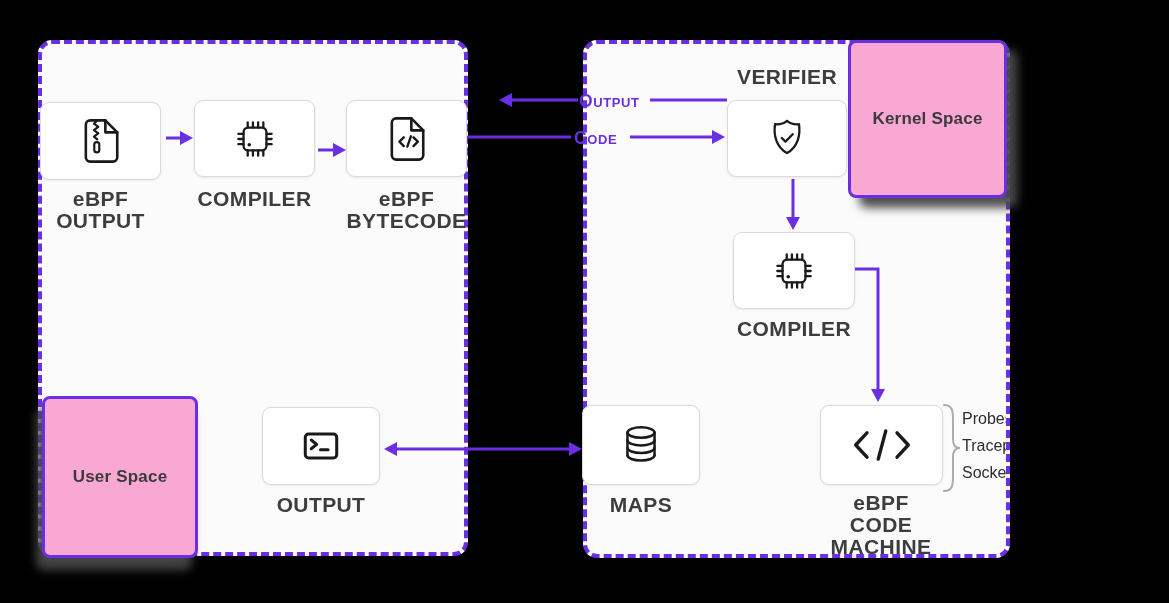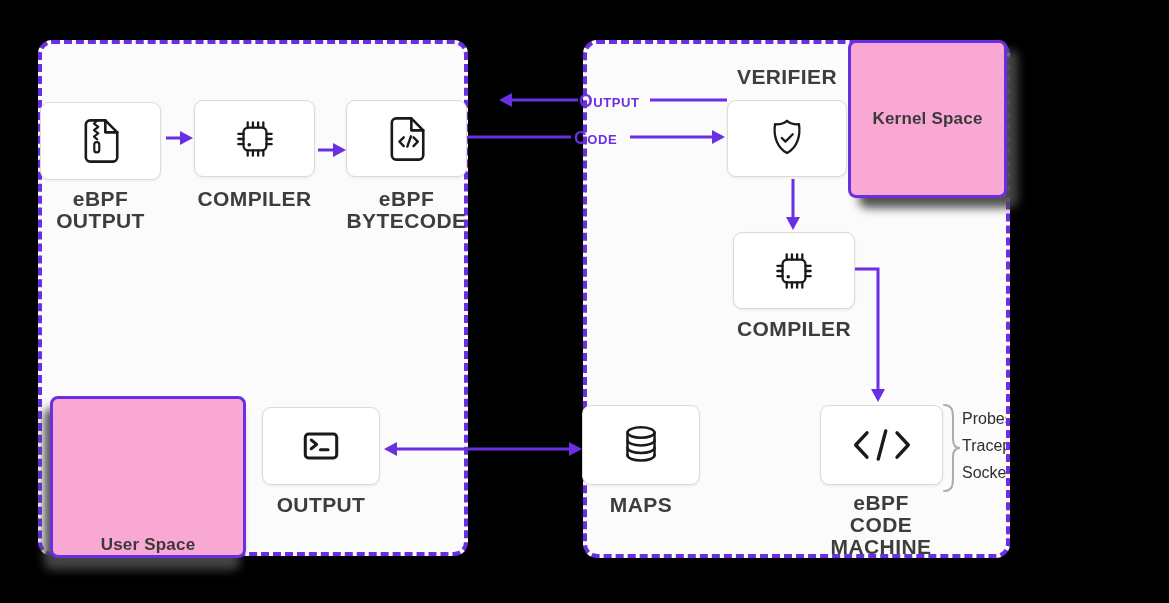--- a/index.html
+++ b/index.html
@@ -22,22 +22,22 @@
     position:absolute;color:#3D3D3D;font-weight:700;font-size:21px;line-height:22px;
     text-align:center;letter-spacing:0.4px;z-index:12;
   }
   .space-box{
     position:absolute;background:#f9a8d4;border:3px solid #6A2FE2;border-radius:8px;
     box-sizing:border-box;display:flex;align-items:center;justify-content:center;
     color:#3A3A3A;font-size:17px;font-weight:700;letter-spacing:0.2px;z-index:20;
   }
   #kernel-space-box{left:848px;top:40px;width:159px;height:158px;
     box-shadow:11px 10px 10px rgba(72,72,72,0.95);}
-  #user-space-box{left:50px;top:396px;width:196px;height:162px;
-    box-shadow:-6px 12px 10px rgba(72,72,72,0.95);align-items:flex-end;}
+  #user-space-box{left:42px;top:396px;width:156px;height:162px;
+    box-shadow:-6px 12px 10px rgba(72,72,72,0.95);}
   .arrows{position:absolute;left:0;top:0;width:1169px;height:603px;z-index:30;pointer-events:none;}
   .edge-label{
     position:absolute;color:#6A2FE2;font-weight:700;font-size:13px;letter-spacing:0.6px;
     transform:translateY(-50%);z-index:40;
   }
   .edge-label::first-letter{font-size:17.5px;}
   .attach-points{
     position:absolute;left:375px;top:361px;width:140px;
     color:#2E2E2E;font-size:16px;line-height:27px;font-weight:400;white-space:nowrap;z-index:5;
   }

